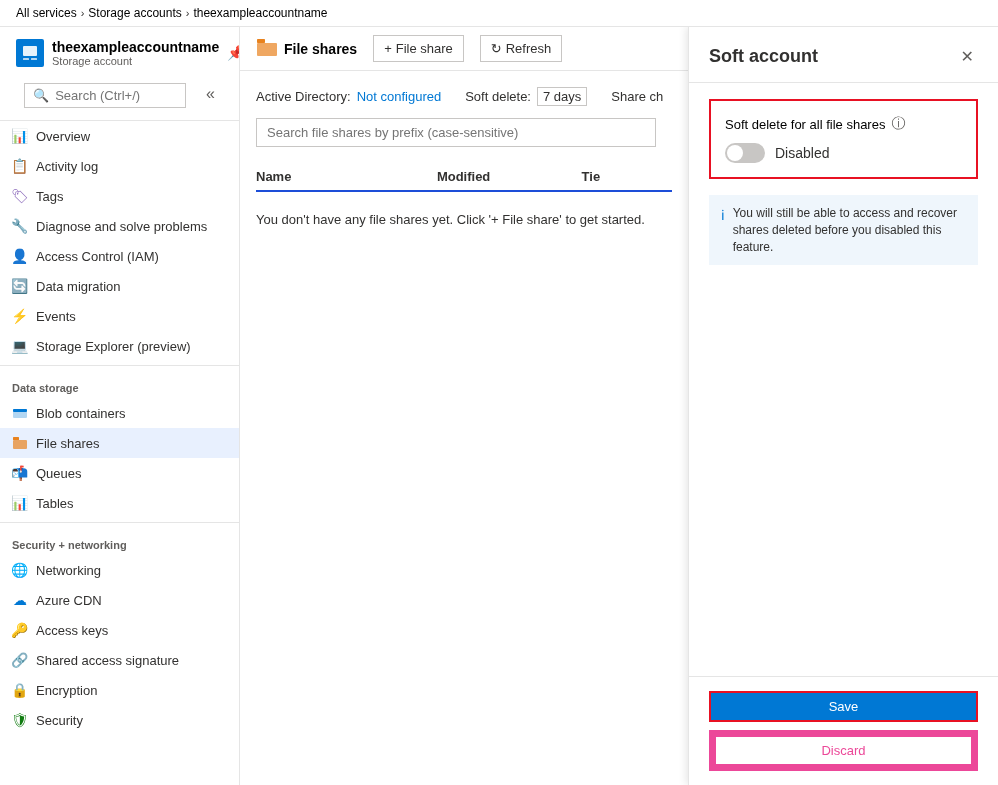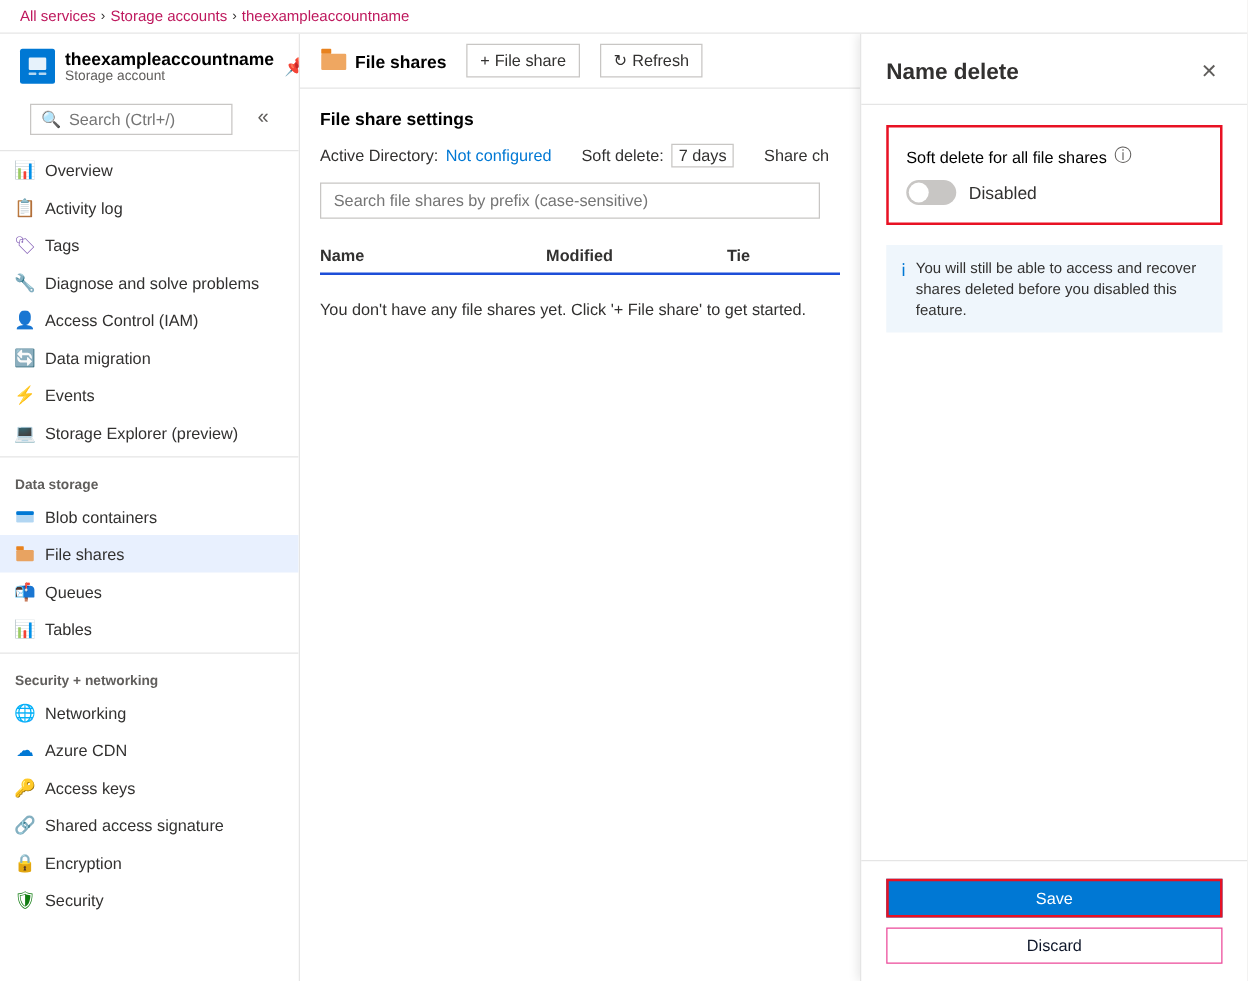--- a/index.html
+++ b/index.html
@@ -9,21 +9,21 @@
       background: #fff;
       padding: 6px 16px;
       font-size: 12px;
       color: #0078d4;
       border-bottom: 1px solid #e5e5e5;
       display: flex;
       align-items: center;
       gap: 4px;
     }
     .breadcrumb-bar span { color: #323130; }
-    .breadcrumb-bar a { color: #be185d; text-decoration: none; cursor: pointer; }
+    .breadcrumb-bar a { color: #000000; text-decoration: none; cursor: pointer; }
     .breadcrumb-sep { color: #605e5c; font-size: 11px; }
 
     .main-layout {
       display: flex;
       flex: 1;
       overflow: hidden;
     }
 
     
     .sidebar {
@@ -349,22 +349,22 @@
       color: #fff;
       border: 2px solid #e81123;
       cursor: pointer;
       font-size: 13px;
       font-weight: 500;
     }
 
     .btn-discard {
       padding: 6px 16px;
       background: #fff;
-      color: #0f172a;
-      border: 1px solid #ec4899;
+      color: #ec4899;
+      border: 7px solid #ec4899;
       cursor: pointer;
       font-size: 13px;
     }
 
     
     .icon-overview { color: #0078d4; }
     .icon-activity { color: #605e5c; }
     .icon-tags { color: #8764b8; }
     .icon-diagnose { color: #0078d4; }
     .icon-access { color: #0078d4; }
@@ -530,21 +530,20 @@
         <span>+</span>
         <span>File share</span>
       </button>
       <button class="btn-action">
         <span>↻</span>
         <span>Refresh</span>
       </button>
     </div>
 
     <div class="content-body">
-      <div class="section-title">File share settings</div>
 
       <div class="settings-row">
         <div class="setting-item">
           <span class="setting-label">Active Directory:</span>
           <span class="setting-value" style="cursor:pointer;">Not configured</span>
         </div>
         <div class="setting-item">
           <span class="setting-label">Soft delete:</span>
           <span class="setting-value-highlight" style="cursor:pointer; border: 1px solid #c8c6c4; padding: 1px 5px;">7 days</span>
         </div>
@@ -560,21 +559,21 @@
         <div class="col-modified">Modified</div>
         <div class="col-tier">Tie</div>
       </div>
 
       <div class="empty-message">You don't have any file shares yet. Click '+ File share' to get started.</div>
     </div>
   </div>
 
   <div class="right-panel">
     <div class="panel-header">
-      <h2 class="panel-title">Name delete</h2>
+      <h2 class="panel-title">Soft account</h2>
       <button class="panel-close">✕</button>
     </div>
 
     <div class="panel-body">
       <div class="soft-delete-box highlighted">
         <div class="soft-delete-label-row">
           <span>Soft delete for all file shares</span>
           <span style="color:#605e5c; font-size:14px; cursor:help;">ⓘ</span>
         </div>
 

